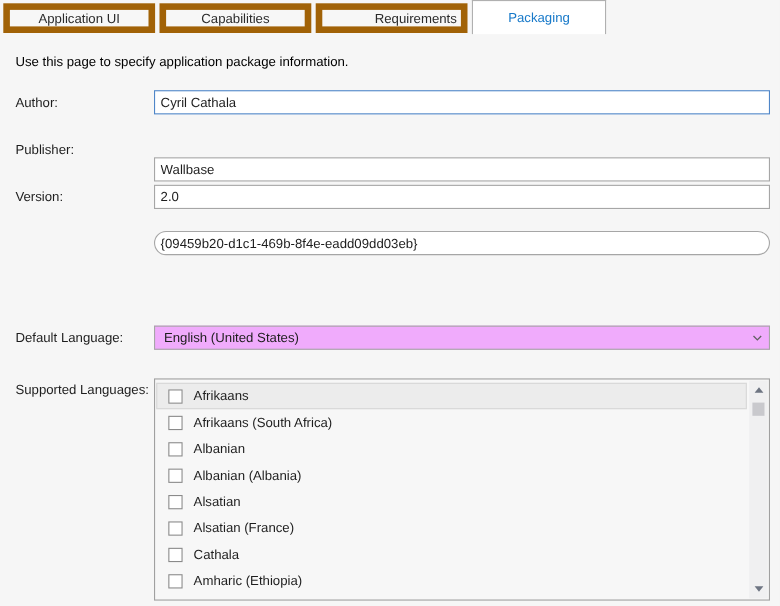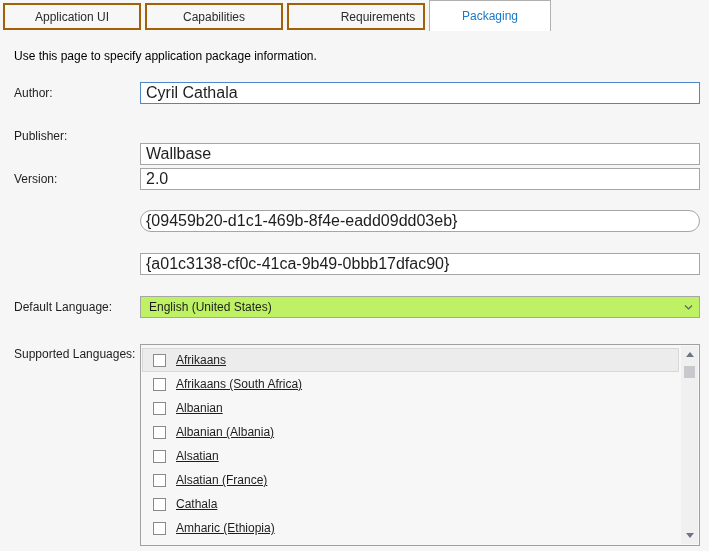--- a/index.html
+++ b/index.html
@@ -9,21 +9,21 @@
     font-family:"Liberation Sans","DejaVu Sans",sans-serif;
     font-size:12px;color:#1e1e1e;
     position:relative;overflow:hidden;
   }
   .stage{position:absolute;inset:0;}
 
   
   .tabstrip{position:absolute;top:0;left:0;right:0;height:31px;}
   .tab{
     position:absolute;top:3px;height:27px;width:138px;
-    box-sizing:border-box;border:2px solid #a16207;background:#f7f7f7;
+    box-sizing:border-box;border:6px solid #a16207;background:#f7f7f7;
     display:flex;align-items:center;justify-content:center;
     color:#2b2b2b;cursor:default;
   }
   .tab.active{
     top:0;height:31px;background:#ffffff;
     border:1px solid #b0b0b0;border-bottom:none;
     color:#1779c9;
   }
   .tab:nth-child(1){left:3px;}
   .tab:nth-child(2){left:145px;}
@@ -31,49 +31,49 @@
   .tab:nth-child(4){left:429px;width:122px;}
 
   
   .desc{position:absolute;left:14px;top:49px;color:#000000;}
 
   
   .flabel{position:absolute;left:14px;width:126px;white-space:nowrap;}
   .fld{
     position:absolute;left:140px;width:560px;height:22px;
     box-sizing:border-box;border:1px solid #a6a6a6;background:#ffffff;
-    font-family:"Liberation Sans","DejaVu Sans",sans-serif;font-size:16px;color:#1e1e1e;
+    font-family:"Liberation Sans","DejaVu Sans",sans-serif;font-size:12px;color:#1e1e1e;
     padding:0 0 0 5px;outline:none;
   }
   .fld.focused{border:1px solid #4f86c8;}
   .y0l{top:86px;} .y0f{top:82px;}
   .y1l{top:129px;}.y1f{top:143px;}
   .y2l{top:172px;}.y2f{top:168px;}
   .y3l{top:214px;}.y3f{top:210px;border-radius:11px;}
   .y4l{top:257px;}.y4f{top:253px;}
   .y5l{top:300px;}
 
   
   .dropdown{
     position:absolute;left:140px;top:296px;width:560px;height:22px;
-    box-sizing:border-box;border:1px solid #a6a6a6;background:#bef264;
+    box-sizing:border-box;border:1px solid #a6a6a6;background:#f0abfc;
     display:flex;align-items:center;padding-left:8px;cursor:default;
   }
   .dropdown .chev{
     position:absolute;right:6px;top:7px;width:9px;height:7px;
     color:#606060;line-height:0;
   }
 
   
   .sl-label{position:absolute;left:14px;top:347px;}
   .langbox{
     position:absolute;left:140px;top:344px;width:560px;height:202px;
     box-sizing:border-box;border:1px solid #a0a0a0;background:#f7f7f7;
   }
-  .lang-rows{position:absolute;top:3px;left:1px;right:20px;text-decoration:underline;}
+  .lang-rows{position:absolute;top:3px;left:1px;right:20px;}
   .lang-row{
     display:flex;align-items:center;height:24px;
     box-sizing:border-box;border:1px solid transparent;
     padding-left:10px;cursor:default;
   }
   .lang-row.highlighted{background:#ececec;border:1px solid #d8d8d8;}
   .checkbox{
     width:13px;height:13px;box-sizing:border-box;
     border:1px solid #8a8a8a;background:#ffffff;
     margin-right:10px;flex:0 0 13px;
@@ -113,21 +113,20 @@
   <input class="fld focused y0f" value="Cyril Cathala" style="">
 
   <div class="flabel y1l">Publisher:</div>
   <input class="fld y1f" value="Wallbase" style="">
 
   <div class="flabel y2l">Version:</div>
   <input class="fld y2f" value="2.0" style="">
 
   <input class="fld y3f" value="{09459b20-d1c1-469b-8f4e-eadd09dd03eb}" style="">
 
-  <input class="fld y4f" value="{a01c3138-cf0c-41ca-9b49-0bbb17dfac90}" style="">
 
   <div class="flabel y5l">Default Language:</div>
   <div class="dropdown">
     <span>English (United States)</span>
     <span class="chev">
       <svg width="9" height="7" viewBox="0 0 9 7">
           <polyline points="1,1.5 4.5,5 8,1.5" fill="none" stroke="#606060" stroke-width="1.2"></polyline>
         </svg>
     </span>
   </div>

